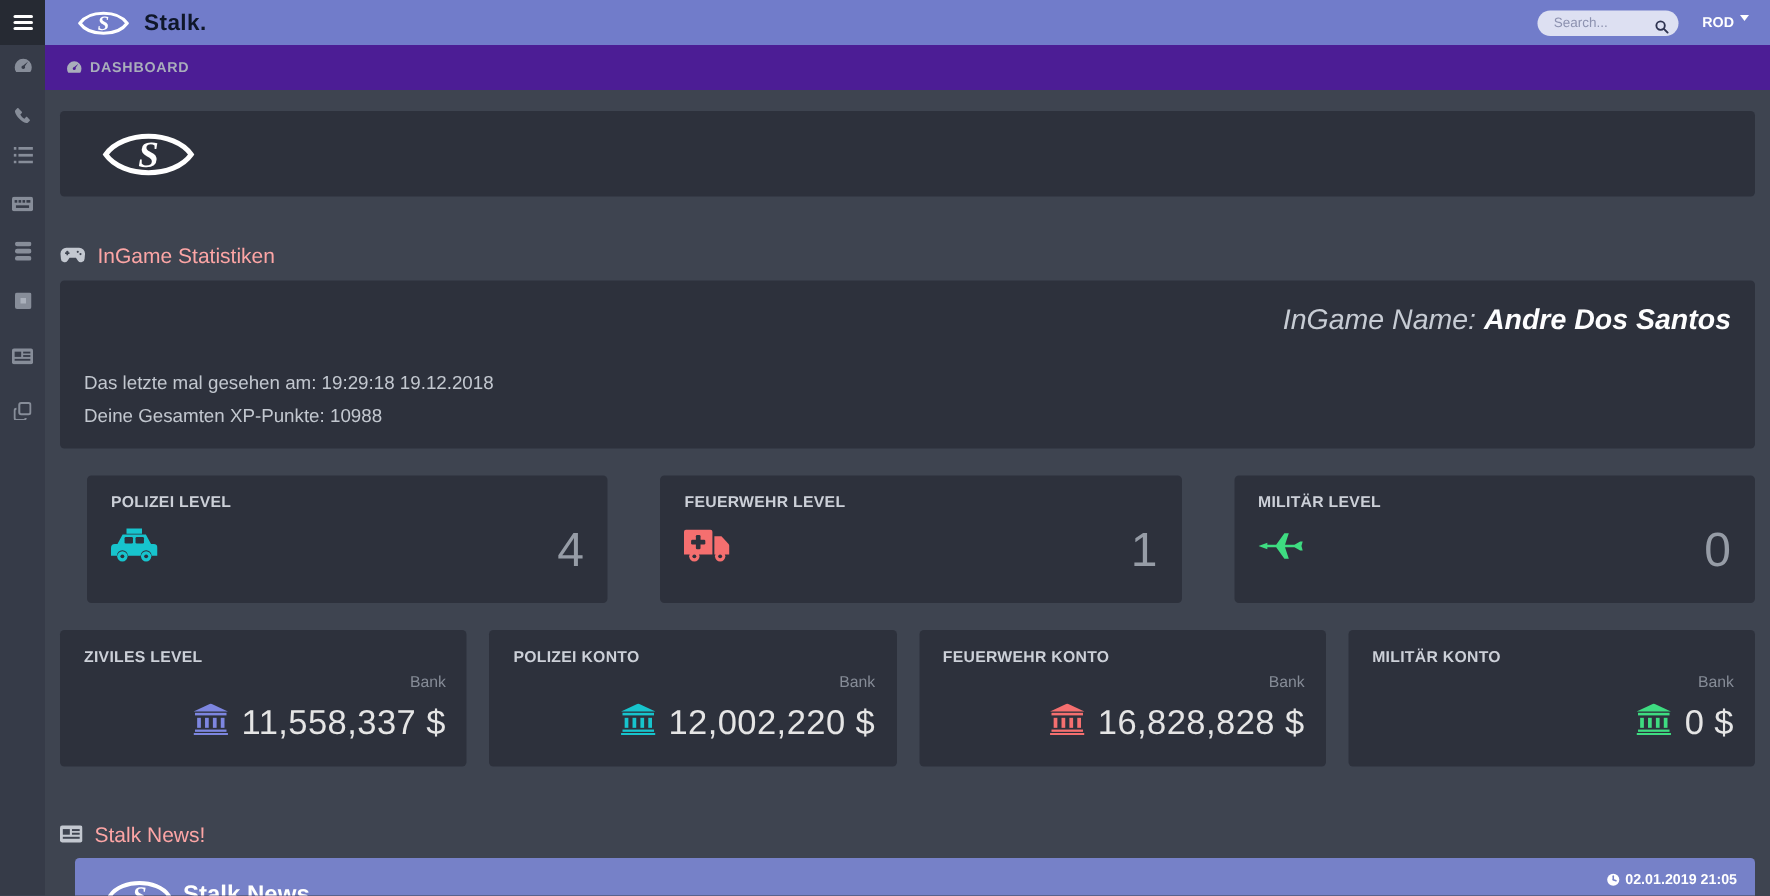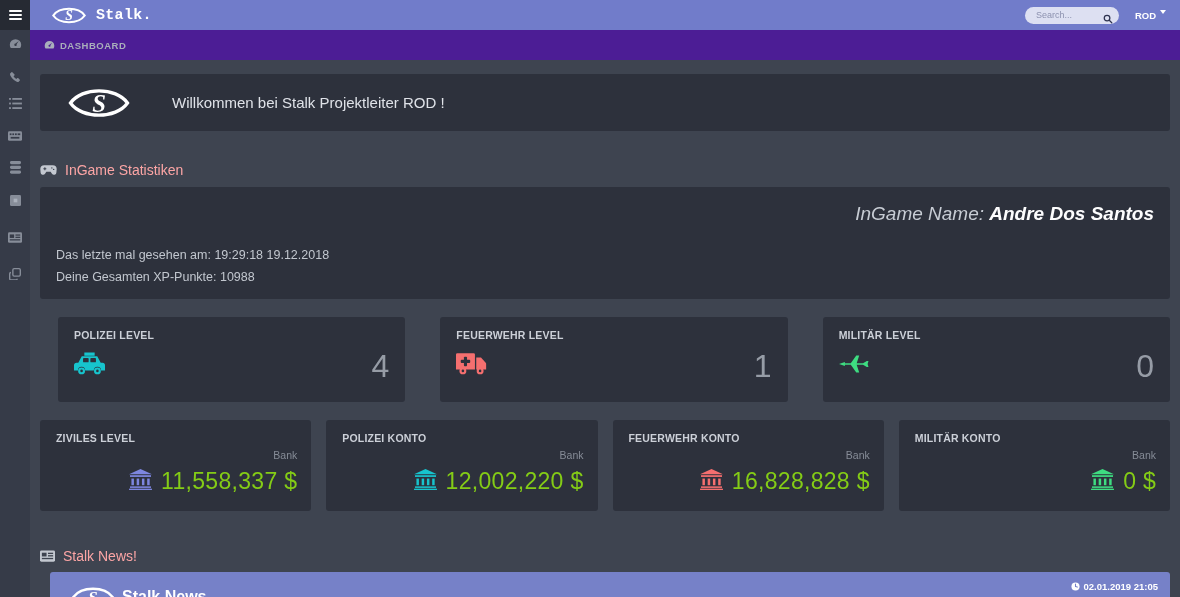--- a/index.html
+++ b/index.html
@@ -6,21 +6,21 @@
   html,body { width:1180px; height:597px; overflow:hidden; }
   body { font-family:"Liberation Sans", sans-serif; background:#3e4450; position:relative; }
 
   
   .navbar { display:flex; height:30px; width:100%; }
   .nav-toggle { width:30px; height:30px; background:#262a33; display:flex; align-items:center; justify-content:center; cursor:pointer; flex:0 0 30px; }
   .burger { width:13px; }
   .burger span { display:block; height:2px; background:#fff; margin:2px 0; border-radius:1px; }
   .nav-main { flex:1; background:#717cca; display:flex; align-items:center; }
   .brand { display:flex; align-items:center; margin-left:22px; }
-  .brand-text { color:#ffffff; font-size:15px; font-weight:bold; margin-left:10px; letter-spacing:.3px;font-family:Liberation Mono, monospace; }
+  .brand-text { color:#0f172a; font-size:15px; font-weight:bold; margin-left:10px; letter-spacing:.3px; }
   .nav-right { margin-left:auto; display:flex; align-items:center; }
   .search-pill { position:relative; width:94px; height:17px; background:#dde0f2; border-radius:9px; display:flex; align-items:center; }
   .search-pill input { border:none; outline:none; background:transparent; width:70px; font-size:9px; color:#3d4260; padding-left:11px; font-family:"Liberation Sans", sans-serif; }
   .search-pill input::placeholder { color:#8d92b0; }
   .search-icon-btn { position:absolute; right:6px; top:3px; cursor:pointer; }
   .user-menu { color:#fff; font-size:9.5px; font-weight:bold; margin:0 14px 0 16px; display:flex; align-items:flex-start; cursor:pointer; }
   .caret { width:0; height:0; border-left:3.5px solid transparent; border-right:3.5px solid transparent; border-top:4px solid #fff; margin-left:4px; }
 
   
   .sidebar { position:absolute; left:0; top:30px; width:30px; height:567px; background:#363b48; }
@@ -54,21 +54,21 @@
   .levels-row { display:flex; gap:17px; margin-top:18px; }
   .level-card { flex:1; height:85px; padding:12px 16px 10px 16px;margin-left:18px; }
   .card-label { font-size:10.5px; font-weight:bold; color:#ccd0d8; letter-spacing:.2px; }
   .level-body { display:flex; justify-content:space-between; align-items:center; margin-top:9px; }
   .level-value { font-size:32px; font-weight:300; color:#969ca6; line-height:1; }
 
   .accounts-row { display:flex; gap:15px; margin-top:18px; }
   .account-card { flex:1; height:91px; padding:12px 14px 10px 16px; }
   .bank-label { text-align:right; font-size:10.5px; color:#868c97; margin-top:5px; }
   .money-row { display:flex; justify-content:flex-end; align-items:center; margin-top:7px; }
-  .amount { font-size:23px; color:#84cc16; margin-left:9px; letter-spacing:.3px; }
+  .amount { font-size:23px; color:#e5e5e5; margin-left:9px; letter-spacing:.3px; }
 
   .news-panel { margin:8px 0 0 10px; height:60px; background:#7681c8; border-radius:3px 3px 0 0; position:relative; }
   .news-logo { position:absolute; left:22px; top:12px; }
   .news-title { position:absolute; left:72px; top:16px; color:#fff; font-size:16px; font-weight:bold; }
   .news-time { position:absolute; right:12px; top:9px; color:#fff; font-size:9.5px; font-weight:bold; display:flex; align-items:center; }
   .news-time .t-icon { margin-right:4px; display:flex; }
 </style>
 </head>
 <body>
 
@@ -183,21 +183,20 @@
     <span class="breadcrumb-label">DASHBOARD</span>
   </div>
 
   <div class="main">
 
     <div class="panel welcome">
       <svg class="welcome-logo" width="62" height="38" viewBox="0 0 64 40">
         <path d="M2 20 C 14 3, 50 3, 62 20 C 50 37, 14 37, 2 20 Z" fill="none" stroke="#fff" stroke-width="3.5"></path>
         <text x="32" y="29" text-anchor="middle" font-size="26" font-weight="bold" font-style="italic" fill="#fff" font-family="Liberation Serif, serif">S</text>
       </svg>
-      <span class="welcome-text">Willkommen bei Stalk Projektleiter ROD !</span>
     </div>
 
     <div class="section-head sh-stats">
       <span class="s-icon">
         <svg width="17" height="12" viewBox="0 0 28 18">
             <path d="M7 1 h14 a6.5 6.5 0 0 1 6.5 6.5 L27 13 a4 4 0 0 1 -7.3 2.2 L17.5 12 h-7 L8.3 15.2 A4 4 0 0 1 1 13 l-.5 -5.5 A6.5 6.5 0 0 1 7 1 z" fill="currentColor"></path>
             <g fill="#3e4450">
               <rect x="5.5" y="6" width="5" height="1.8" rx=".5"></rect>
               <rect x="7.1" y="4.4" width="1.8" height="5" rx=".5"></rect>
               <circle cx="19.5" cy="5.5" r="1.2"></circle>

